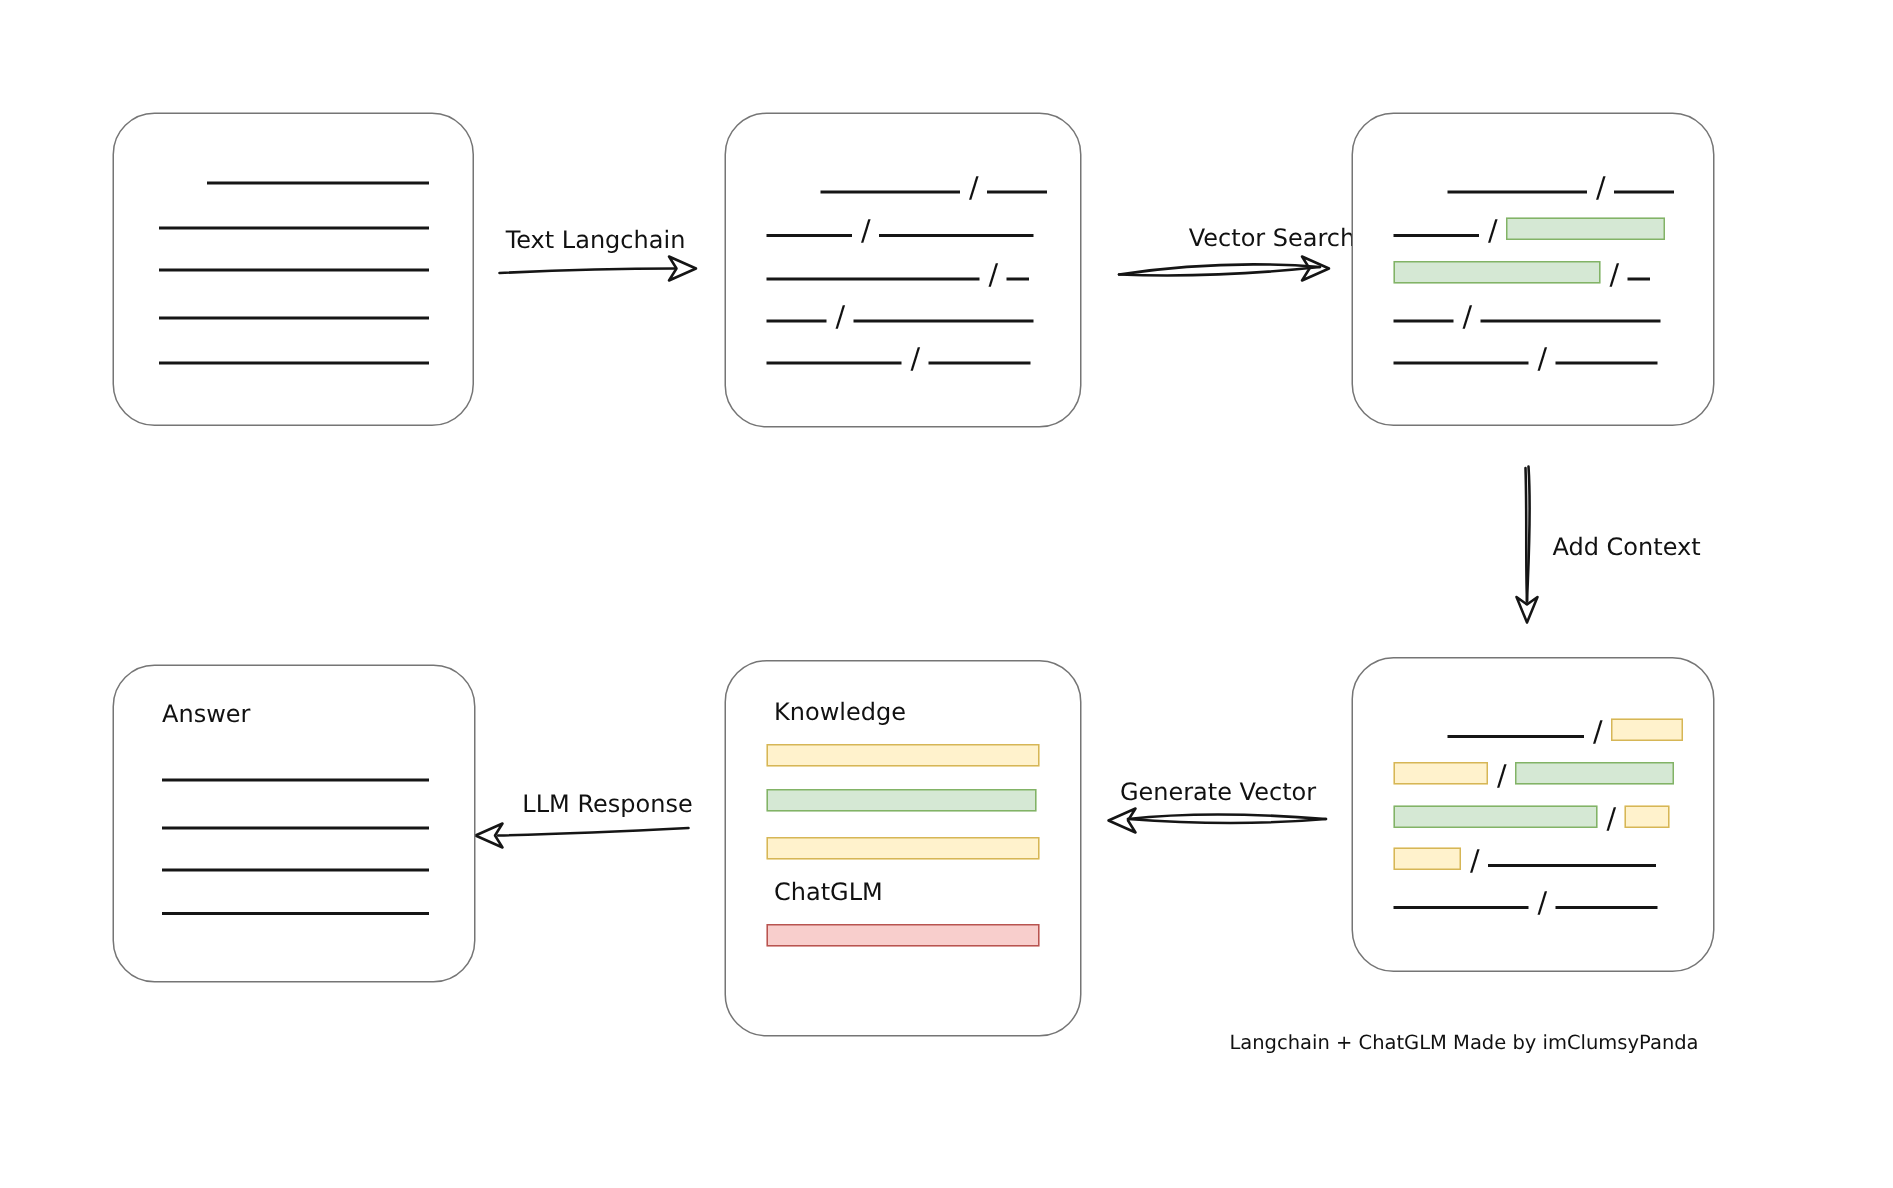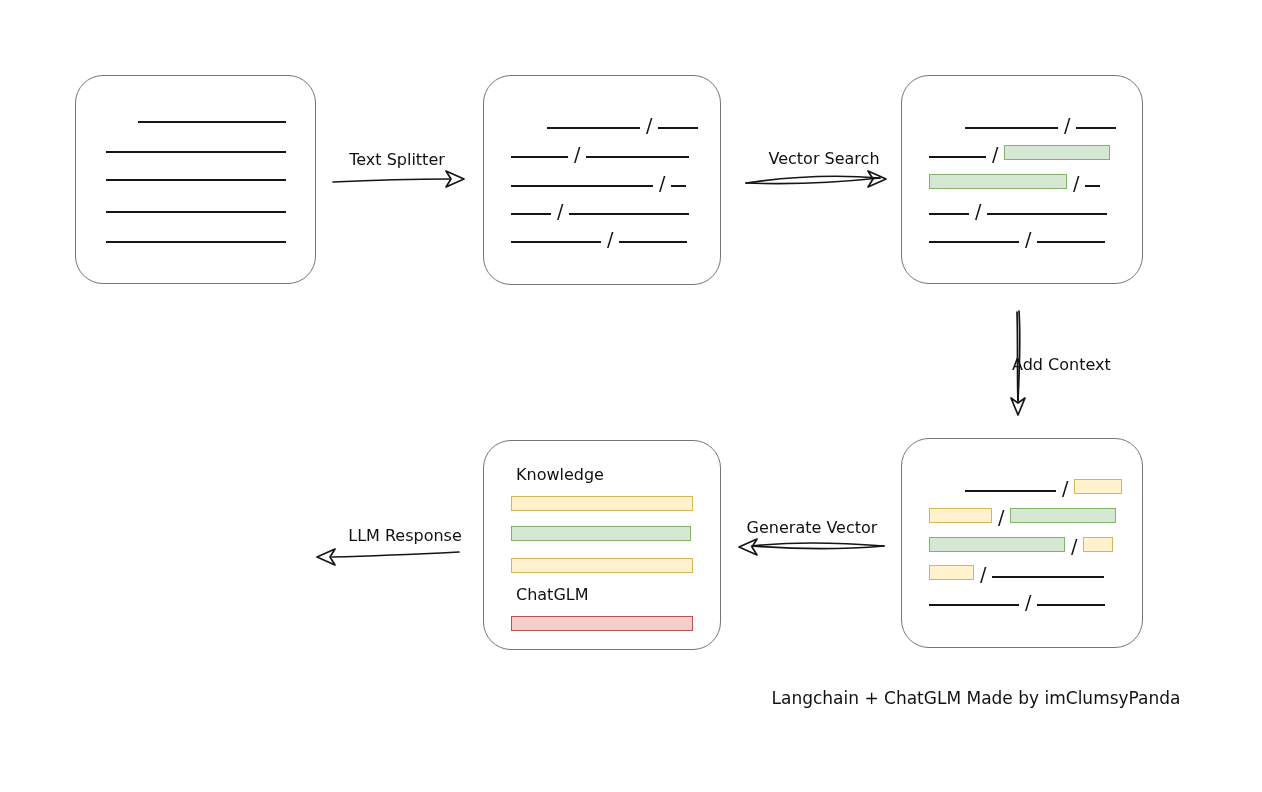--- a/index.html
+++ b/index.html
@@ -16,21 +16,21 @@
   .hl.green{background:#d5e8d4;border-color:#82b366;}
   .hl.yellow{background:#fff2cc;border-color:#d6b656;}
   .bar{position:absolute;height:15px;box-sizing:border-box;border:1.4px solid;}
   .bar.yellow{background:#fff2cc;border-color:#d6b656;}
   .bar.green{background:#d5e8d4;border-color:#82b366;}
   .bar.red{background:#f8cecc;border-color:#b85450;}
   .box-title{position:absolute;font-size:16px;font-weight:500;white-space:nowrap;}
   .arrow-label{position:absolute;font-size:16px;font-weight:500;white-space:nowrap;transform:translateX(-50%);}
   .arrow-label.no-center{transform:none;}
   .caption{position:absolute;left:976px;top:688px;transform:translateX(-50%);
-           font-size:17px;font-weight:500;white-space:nowrap;}
+           font-size:13px;font-weight:500;white-space:nowrap;}
   .stroke{fill:none;stroke:#151515;stroke-width:1.7;stroke-linecap:round;stroke-linejoin:round;}
   .head{fill:none;stroke:#151515;stroke-width:1.7;stroke-linejoin:round;}
 </style>
 </head>
 <body>
 
 <div class="canvas">
 
   <svg class="overlay" viewBox="0 0 1262 792">
     <g>
@@ -51,23 +51,23 @@
       <path class="stroke" d="M884 546 C832 542 788 542 752 546"></path>
       <path class="stroke" d="M884 546 C838 550 792 549 752 546"></path>
       <path class="head" d="M739 547 L757 539 L752 547 L757 555 Z"></path>
     </g>
     <g>
       <path class="stroke" d="M459 552 C420 554 375 556 332 557"></path>
       <path class="head" d="M317 557 L335 549 L330 557 L335 565 Z"></path>
     </g>
   </svg>
 
-  <div class="arrow-label" style="left:397px;top:150px">Text Splitter</div>
-  <div class="arrow-label" style="left:824px;top:149px">Vector Search</div>
-  <div class="arrow-label no-center" style="left:1012px;top:355px">Add Context</div>
+  <div class="arrow-label" style="left:397px;top:150px">Text Langchain</div>
+  <div class="arrow-label" style="left:848px;top:149px">Vector Search</div>
+  <div class="arrow-label no-center" style="left:1035px;top:355px">Add Context</div>
   <div class="arrow-label" style="left:812px;top:518px">Generate Vector</div>
   <div class="arrow-label" style="left:405px;top:526px">LLM Response</div>
 
   <div class="box" style="left:75px;top:75px;width:241px;height:209px">
     <div class="tline" style="left:62px;top:45px;width:148px"></div>
     <div class="tline" style="left:30px;top:75px;width:180px"></div>
     <div class="tline" style="left:30px;top:103px;width:180px"></div>
     <div class="tline" style="left:30px;top:135px;width:180px"></div>
     <div class="tline" style="left:30px;top:165px;width:180px"></div>
   </div>
@@ -152,25 +152,32 @@
         <span class="slash">/</span>
         <span class="seg" style="width:112px"></span>
       </div>
     <div class="row" style="top:145px">
         <span class="seg" style="width:90px"></span>
         <span class="slash">/</span>
         <span class="seg" style="width:68px"></span>
       </div>
   </div>
 
-  <div class="box" style="left:483px;top:440px;width:238px;height:210px">
+  <div class="box" style="left:483px;top:440px;width:238px;height:251px">
     <div class="box-title" style="left:32px;top:24px">Knowledge</div>
     <div class="bar yellow" style="left:27px;top:55px;width:182px"></div>
     <div class="bar green" style="left:27px;top:85px;width:180px"></div>
     <div class="bar yellow" style="left:27px;top:117px;width:182px"></div>
     <div class="box-title" style="left:32px;top:144px">ChatGLM</div>
     <div class="bar red" style="left:27px;top:175px;width:182px"></div>
   </div>
 
+  <div class="box" style="left:75px;top:443px;width:242px;height:212px">
+    <div class="box-title" style="left:32px;top:22px">Answer</div>
+    <div class="tline" style="left:32px;top:75px;width:178px"></div>
+    <div class="tline" style="left:32px;top:107px;width:178px"></div>
+    <div class="tline" style="left:32px;top:135px;width:178px"></div>
+    <div class="tline" style="left:32px;top:164px;width:178px"></div>
+  </div>
 
   <div class="caption">Langchain + ChatGLM Made by imClumsyPanda</div>
 
 </div>
 
 </body></html>

